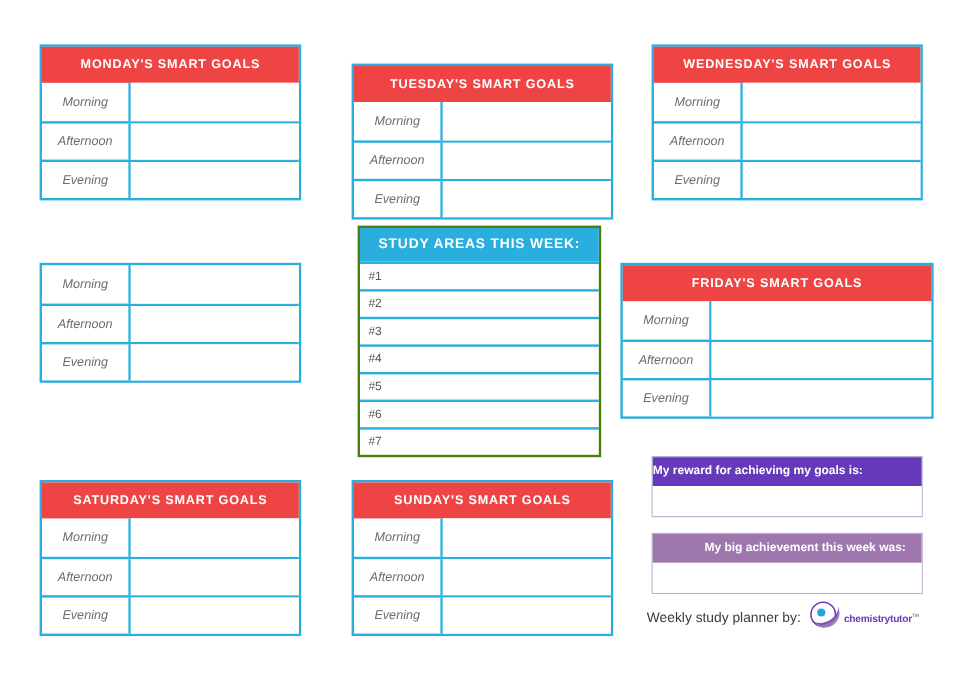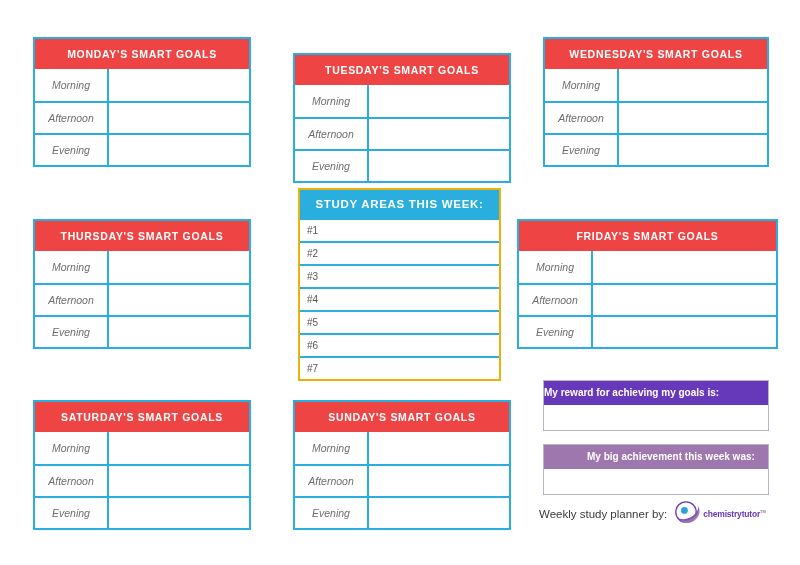--- a/index.html
+++ b/index.html
@@ -64,21 +64,21 @@
     flex: 1 1 auto;
     background: #ffffff;
   }
 
   
   .study-card {
     position: absolute;
     left: 298px;
     top: 188px;
     width: 203px;
-    border: 2px solid #eab308;
+    border: 2px solid #4d7c0f;
     background: #ffffff;
   }
 
   .study-head {
     background: #29aede;
     color: #ffffff;
     font-size: 11.5px;
     font-weight: bold;
     letter-spacing: 0.7px;
     text-align: center;
@@ -217,21 +217,20 @@
         <div class="row-field"></div>
       </div>
       <div class="day-row">
         <div class="row-label">Evening</div>
         <div class="row-field"></div>
       </div>
     </div>
   </div>
 
   <div class="day-card" style="left:33px; top:219px; width:218px;">
-    <div class="day-head">THURSDAY'S SMART GOALS</div>
     <div class="day-rows">
       <div class="day-row">
         <div class="row-label">Morning</div>
         <div class="row-field"></div>
       </div>
       <div class="day-row">
         <div class="row-label">Afternoon</div>
         <div class="row-field"></div>
       </div>
       <div class="day-row">

